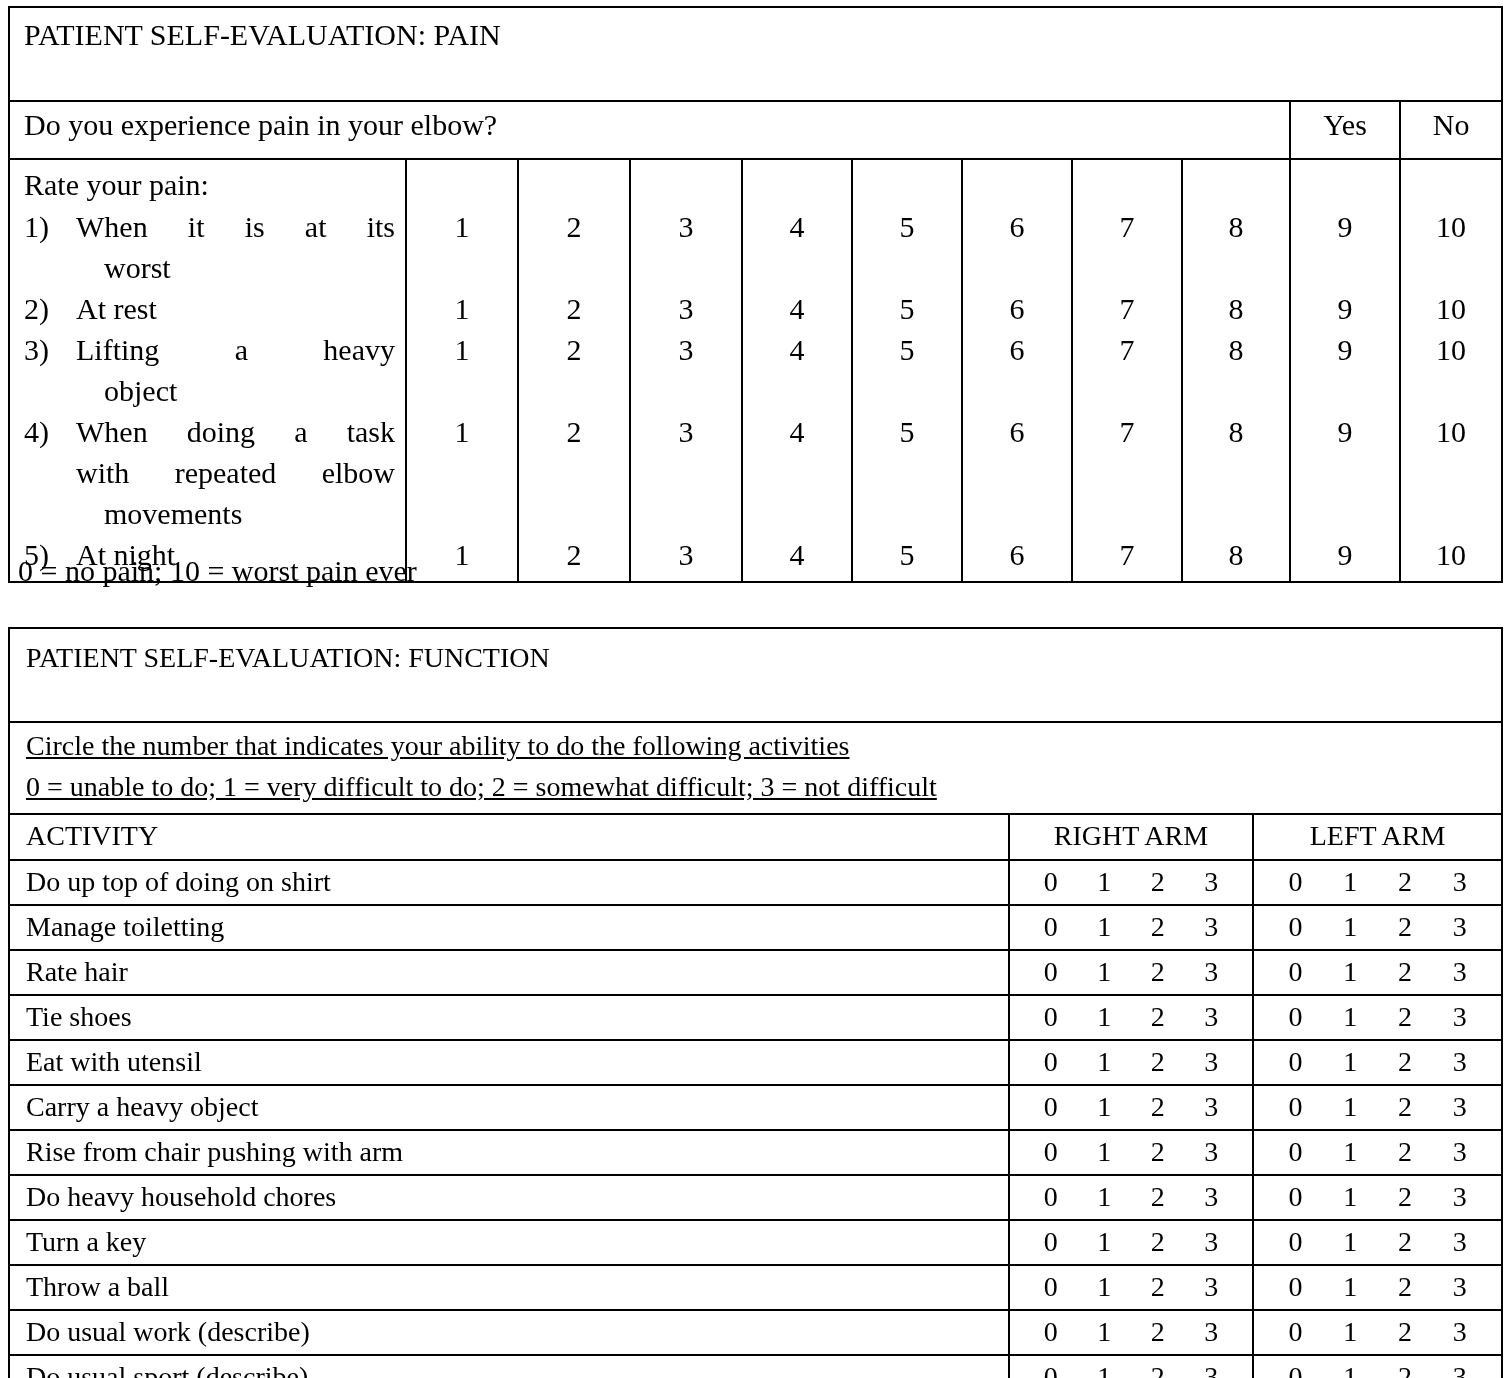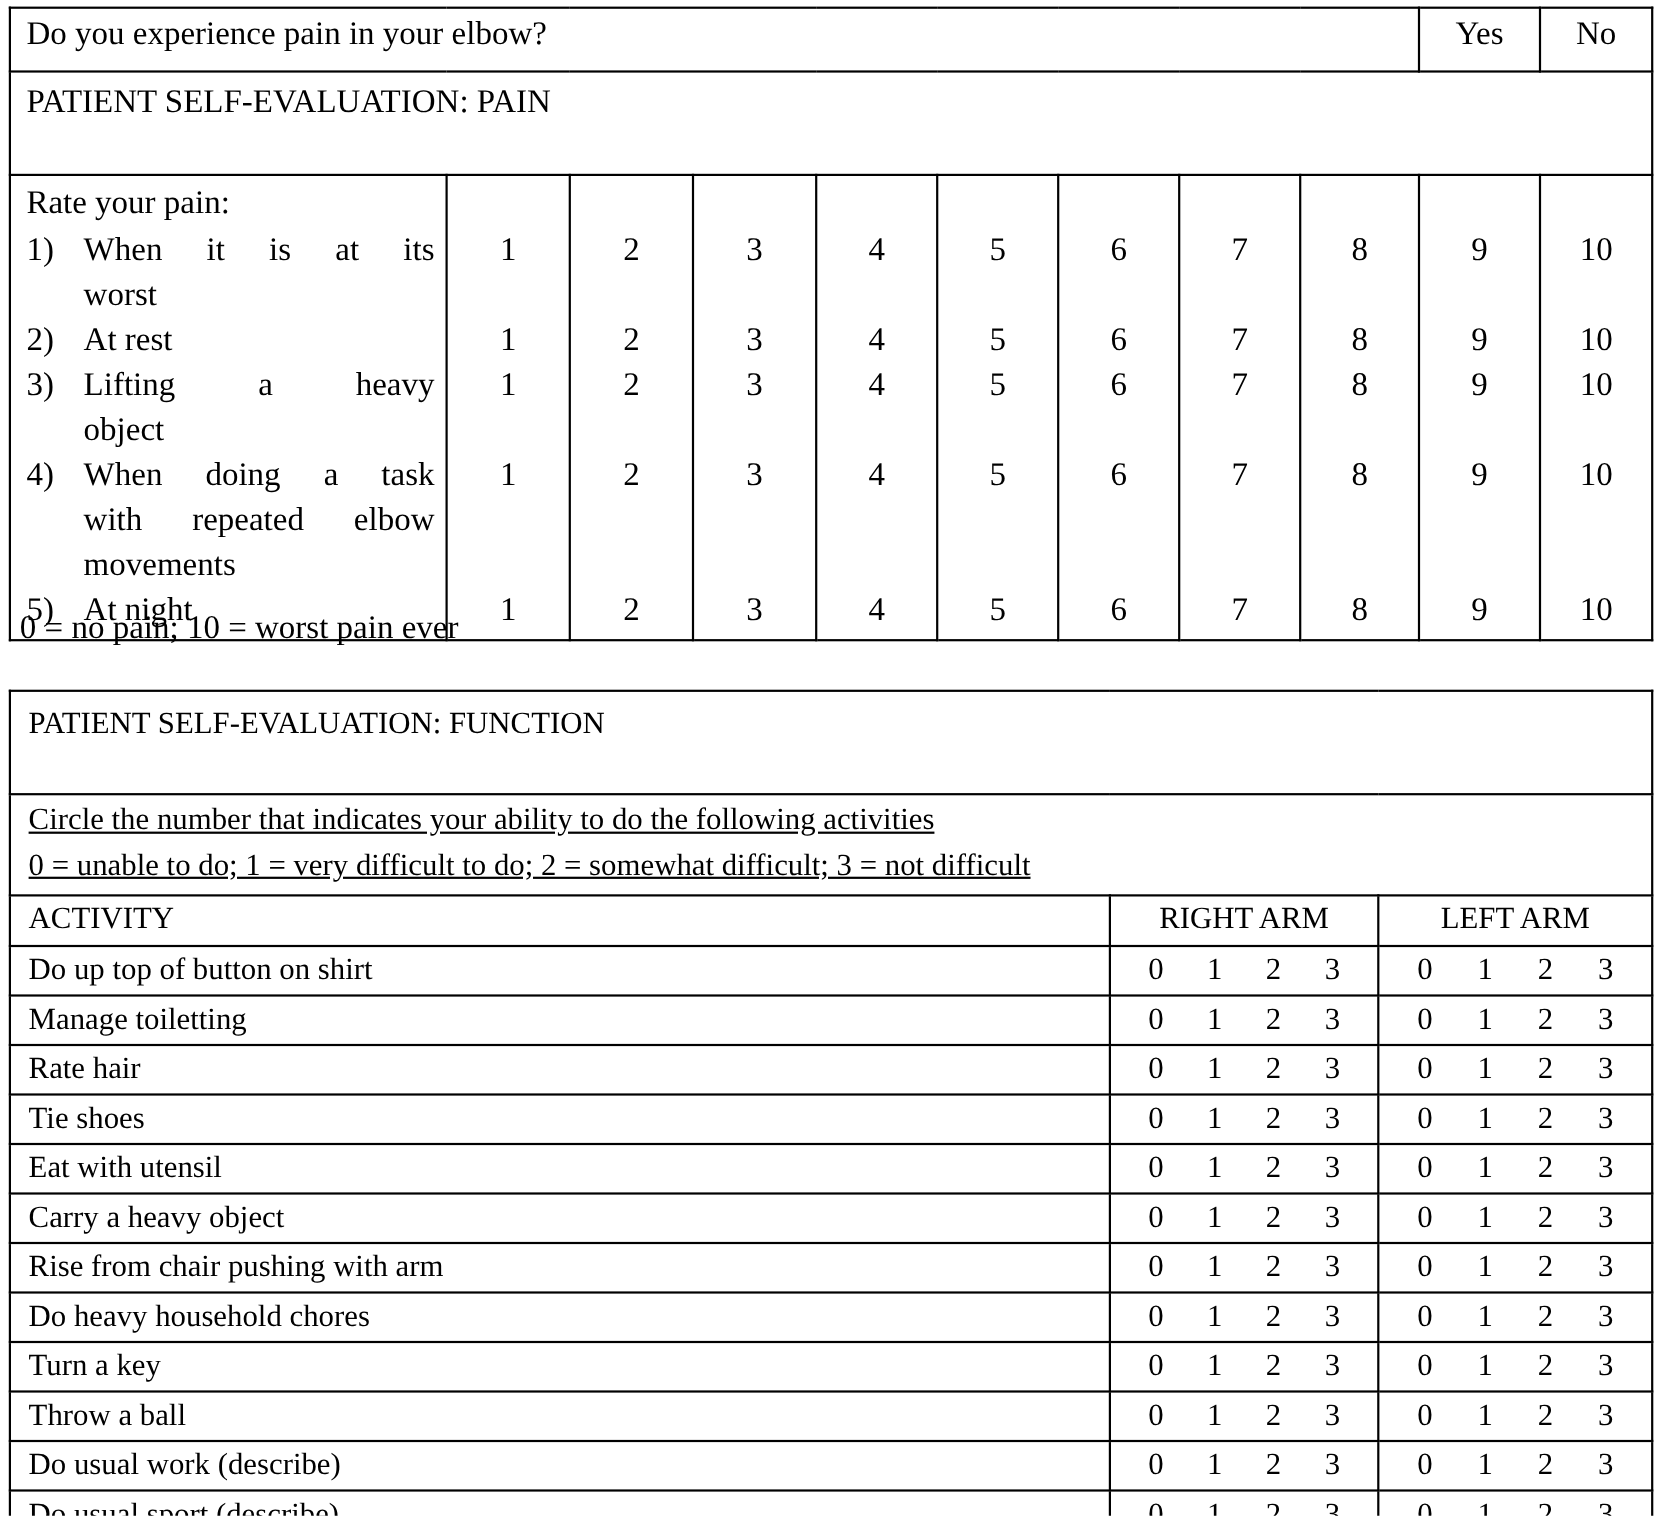--- a/index.html
+++ b/index.html
@@ -90,20 +90,21 @@
   }
   .pain-item.two-line .txt { text-align-last: left; }
   .pain-item .txt .ln-j {
     display: block;
     text-align: justify;
     text-align-last: justify;
   }
   .pain-item .txt .ln {
     display: block;
     text-align: left;
+    margin-left: 28px;
   }
 
   .scale-val {
     font-size: 30px;
     line-height: 41px;
     height: 41px;
   }
   .scale-spacer {
     height: 41px;
     line-height: 41px;
@@ -201,26 +202,26 @@
       <col style="width:110px">
       <col style="width:110px">
       <col style="width:110px">
       <col style="width:110px">
       <col style="width:108px">
       <col style="width:110px">
       <col style="width:102px">
     </colgroup>
     <tbody>
       <tr>
+        <td class="pain-title-cell" colspan="11">PATIENT SELF-EVALUATION: PAIN</td>
+      </tr>
+      <tr>
         <td class="pain-q-cell" colspan="9">Do you experience pain in your elbow?</td>
         <td class="pain-yn-cell">Yes</td>
         <td class="pain-yn-cell">No</td>
-      </tr>
-      <tr>
-        <td class="pain-title-cell" colspan="11">PATIENT SELF-EVALUATION: PAIN</td>
       </tr>
       <tr>
         <td class="pain-items-cell">
           <div class="rate-label">Rate your pain:</div>
 
           <div class="pain-item two-line">
             <span class="num">1)</span>
             <span class="txt">
               <span class="ln-j">When it is at its</span>
               <span class="ln">worst</span>
@@ -397,21 +398,21 @@
           <div>0 = unable to do; 1 = very difficult to do; 2 = somewhat difficult; 3 = not difficult</div>
         </td>
       </tr>
       <tr>
         <td class="func-hdr-cell">ACTIVITY</td>
         <td class="func-hdr-arm">RIGHT ARM</td>
         <td class="func-hdr-arm">LEFT ARM</td>
       </tr>
 
       <tr>
-        <td class="func-act-cell">Do up top of button on shirt</td>
+        <td class="func-act-cell">Do up top of doing on shirt</td>
         <td class="func-opt-cell">
           <div class="opts">
             <span>0</span>
             <span>1</span>
             <span>2</span>
             <span>3</span>
           </div>
         </td>
         <td class="func-opt-cell">
           <div class="opts">

